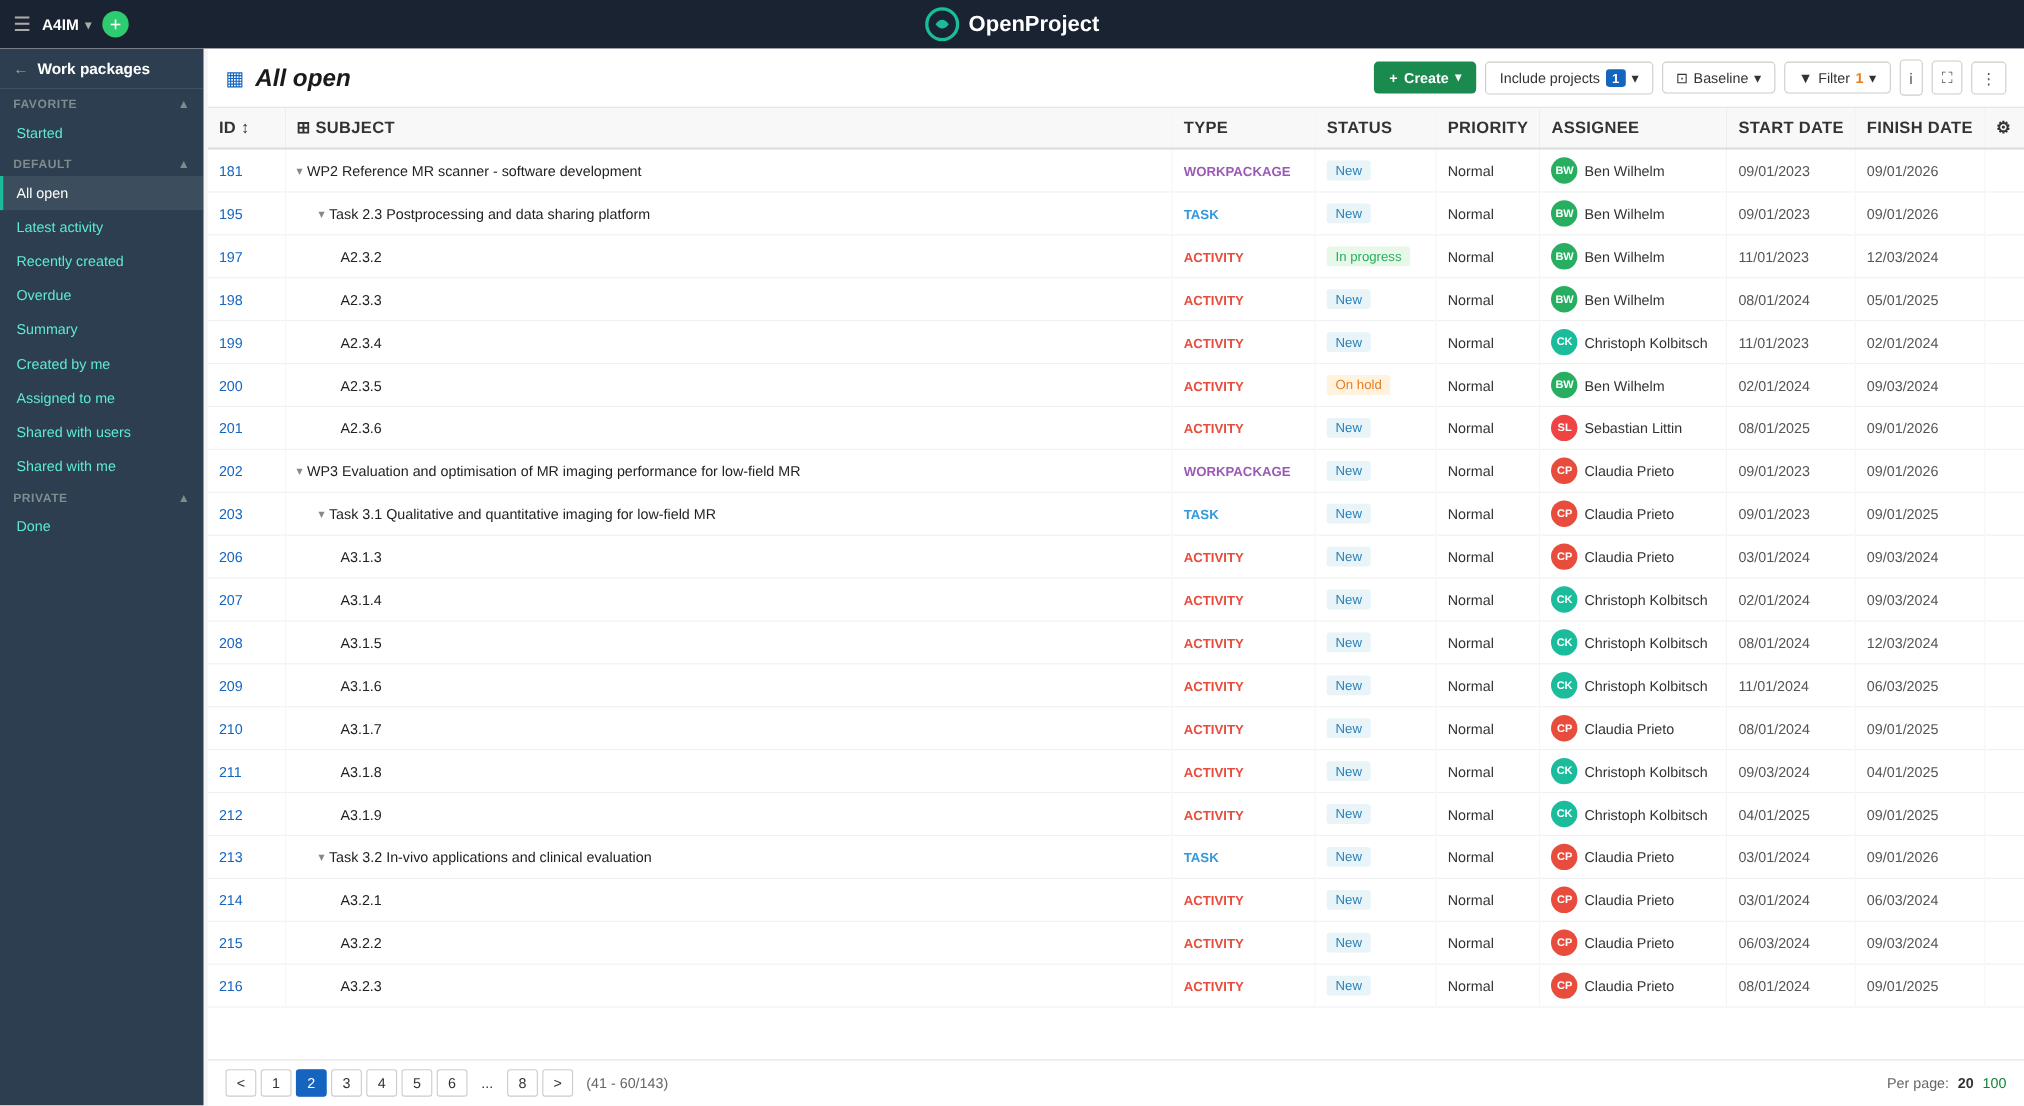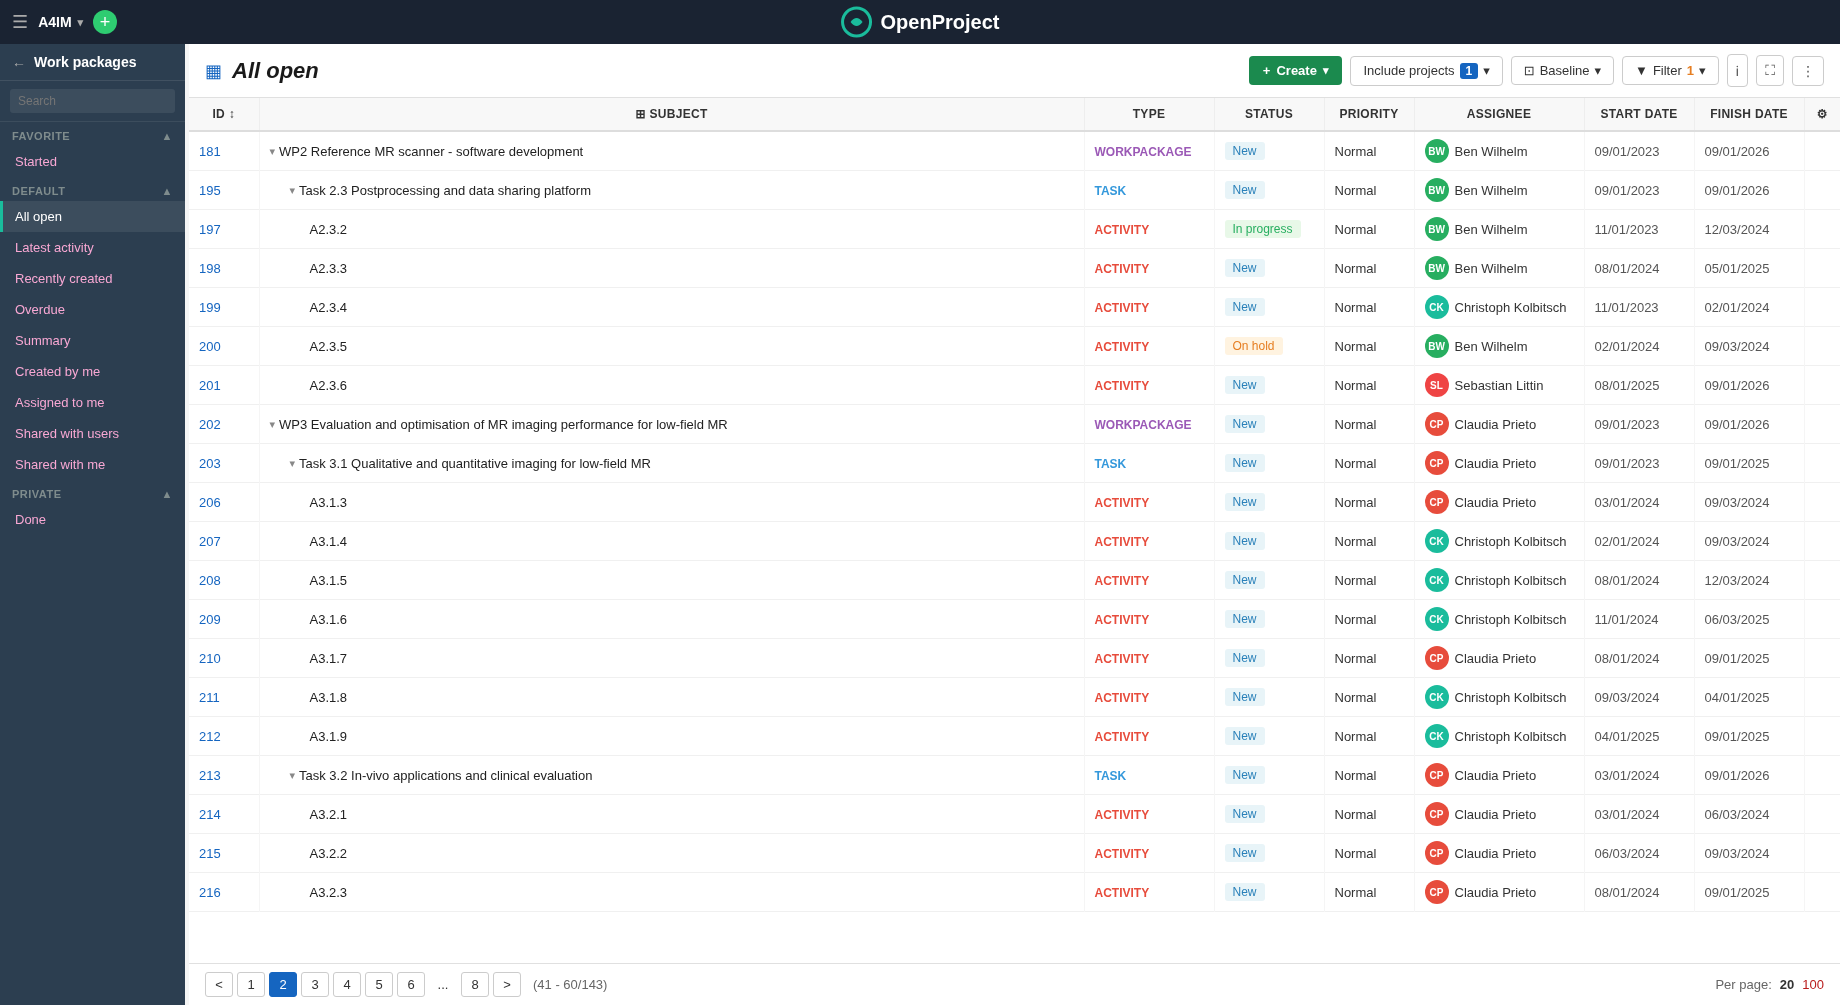--- a/index.html
+++ b/index.html
@@ -87,21 +87,21 @@
       padding: 8px 12px 4px;
       font-size: 11px;
       font-weight: 700;
       color: #7f8c8d;
       text-transform: uppercase;
       letter-spacing: 0.5px;
       cursor: pointer;
     }
     .sidebar-item {
       padding: 8px 12px;
-      color: #f9a8d4;
+      color: #5eead4;
       cursor: pointer;
       font-size: 13px;
       border-left: 3px solid transparent;
       transition: background 0.1s;
     }
     .sidebar-item.active { color: #fff; background: rgba(255,255,255,0.08); border-left-color: #1abc9c; }
     .sidebar-resize { width: 4px; background: transparent; cursor: col-resize; flex-shrink: 0; }
 
     
     .main {
@@ -173,24 +173,24 @@
     }
     thead tr {
       background: #f8f8f8;
       border-bottom: 2px solid #ddd;
       position: sticky;
       top: 0;
       z-index: 10;
     }
     thead th {
       padding: 9px 10px;
-      text-align: center;
+      text-align: left;
       font-weight: 700;
       color: #333;
-      font-size: 12px;
+      font-size: 15px;
       text-transform: uppercase;
       letter-spacing: 0.3px;
       white-space: nowrap;
       border-right: 1px solid #eee;
     }
     thead th:last-child { border-right: none; }
     tbody tr {
       border-bottom: 1px solid #f0f0f0;
     }
     tbody td {
@@ -251,21 +251,21 @@
       padding: 4px 8px;
       font-size: 13px;
       cursor: pointer;
       color: #333;
       min-width: 28px;
       text-align: center;
     }
     .page-btn.active { background: #1565c0; color: #fff; border-color: #1565c0; }
     .page-info { color: #666; font-size: 13px; margin-left: 8px; }
     .perpage { margin-left: auto; display: flex; align-items: center; gap: 8px; color: #666; font-size: 13px; }
-    .perpage a { color: #b91c1c; text-decoration: none; cursor: pointer; }
+    .perpage a { color: #15803d; text-decoration: none; cursor: pointer; }
     .perpage-active { font-weight: 700; color: #333; }
   </style>
 </head>
 <body>
 
 <nav class="topnav">
   <span class="topnav-hamburger">☰</span>
   <div class="topnav-brand">
     <span>A4IM</span>
     <span class="topnav-brand-caret">▾</span>
@@ -281,23 +281,20 @@
     </div>
   </div>
 </nav>
 
 <div class="layout">
 
   <aside class="sidebar">
     <div class="sidebar-header">
       <span class="sidebar-back">←</span>
       <span>Work packages</span>
-    </div>
-    <div class="sidebar-search">
-      <input placeholder="Search" style="">
     </div>
 
     <div class="sidebar-section-header">
       <span>FAVORITE</span>
       <span>▲</span>
     </div>
     <div class="sidebar-item">
       <span>Started</span>
     </div>
 

